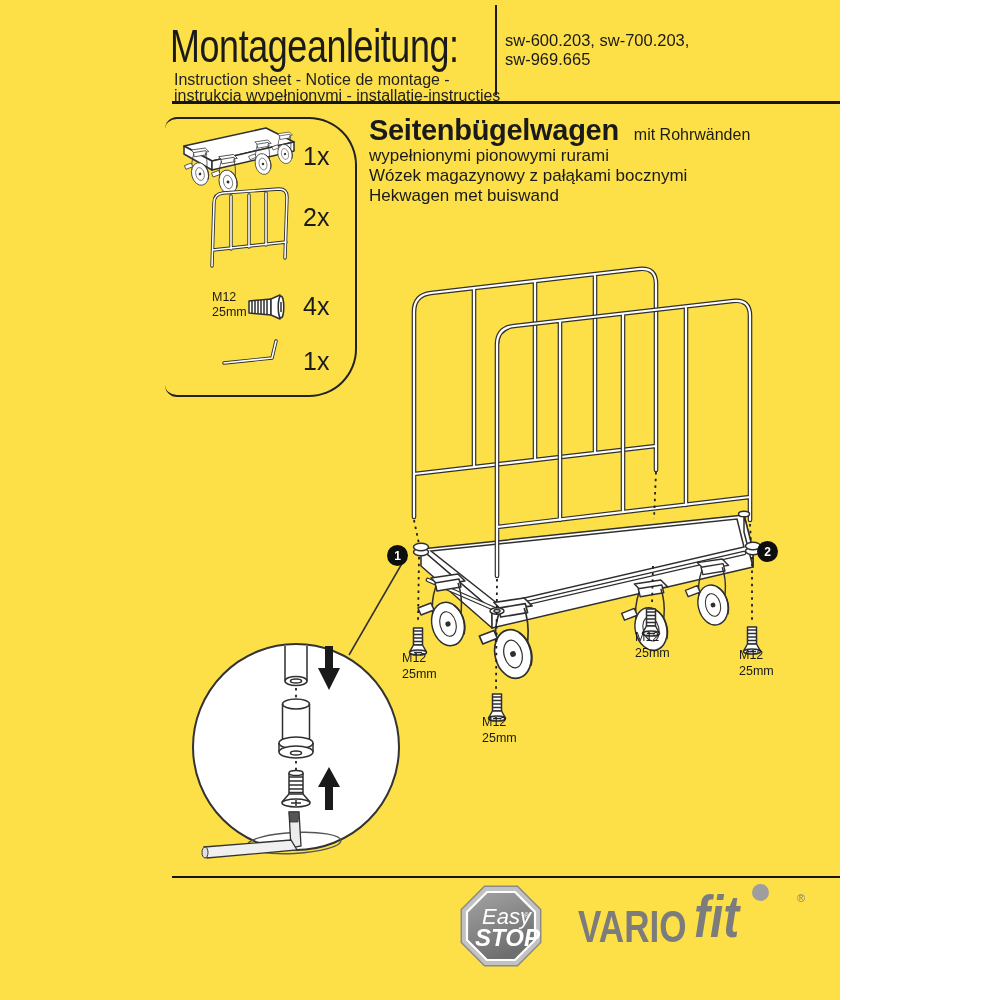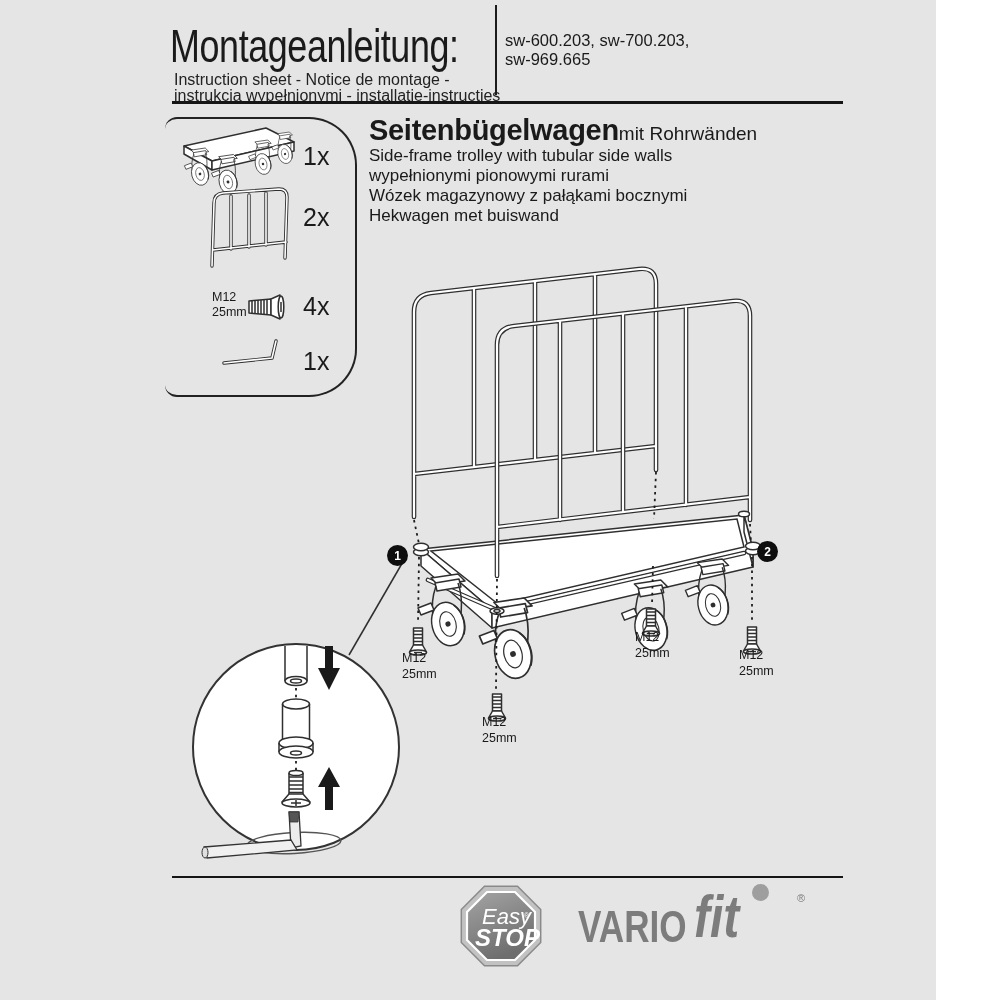--- a/index.html
+++ b/index.html
@@ -1,35 +1,35 @@
 <!DOCTYPE html>
 <html><head>
 <meta charset="utf-8">
 <style>
   html,body{margin:0;padding:0;background:#fff;}
-  .page{position:relative;width:936px;height:1000px;background:#e5e5e5;overflow:hidden;
+  .page{position:relative;width:840px;height:1000px;background:#fde047;overflow:hidden;
         font-family:"Liberation Sans", sans-serif;color:#1a1a1a;}
   .abs{position:absolute;}
   
   .hdr-title{left:170px;top:19px;font-size:46px;font-weight:400;letter-spacing:-0.5px;
              transform:scaleX(0.78);transform-origin:left top;white-space:nowrap;}
   .hdr-sub{left:174px;font-size:16px;color:#222;white-space:nowrap;}
   .hdr-vline{left:495px;top:5px;width:2px;height:90px;background:#1c1c1c;}
   .hdr-codes{left:505px;top:31px;font-size:16.5px;line-height:19px;white-space:nowrap;}
   .rule-thick{left:172px;top:101px;width:671px;height:3px;background:#151515;}
   .rule-bottom{left:172px;top:876px;width:671px;height:2px;background:#151515;}
   
   .parts-box{left:165px;top:117px;width:190px;height:276px;border:2px solid #222;border-left:none;
              border-radius:12px 48px 48px 12px;}
   .qty{font-size:25px;white-space:nowrap;}
   .pm12{left:212px;top:290px;font-size:12.5px;line-height:15px;}
   
   .prod{left:369px;top:114px;white-space:nowrap;}
   .prod-big{font-size:29px;font-weight:700;letter-spacing:-0.3px;}
-  .prod-suf{font-size:19px;margin-left:0;}
+  .prod-suf{font-size:16px;margin-left:15px;}
   .prod-lines{left:369px;top:146px;font-size:17px;line-height:20px;white-space:nowrap;}
   
   .m12{font-size:12.5px;line-height:16px;white-space:nowrap;}
   .marker{width:21px;height:21px;border-radius:50%;background:#0e0e0e;color:#fff;
           font-size:12px;font-weight:bold;display:flex;align-items:center;justify-content:center;}
   
   .vario{left:578px;top:901px;font-size:45px;font-weight:bold;color:#7c7c7c;
          transform:scaleX(0.78);transform-origin:left top;letter-spacing:0;}
   .fit{left:694px;top:882px;font-size:60px;font-weight:bold;font-style:italic;color:#7c7c7c;
        transform:scaleX(0.8);transform-origin:left top;}
@@ -228,21 +228,20 @@
   <div class="abs qty" style="left:303px;top:347px">1x</div>
   <div class="abs pm12">
     <div>M12</div>
     <div>25mm</div>
   </div>
 
   <div class="abs prod">
     <span class="prod-big">Seitenbügelwagen</span><span class="prod-suf">mit Rohrwänden</span>
   </div>
   <div class="abs prod-lines">
-    <div>Side-frame trolley with tubular side walls</div>
     <div>wypełnionymi pionowymi rurami</div>
     <div>Wózek magazynowy z pałąkami bocznymi</div>
     <div>Hekwagen met buiswand</div>
   </div>
 
   <div class="abs marker" style="left:387px;top:545px">1</div>
   <div class="abs marker" style="left:757px;top:541px">2</div>
 
   <div class="abs m12" style="left:402px;top:650px">
     <div>M12</div>

